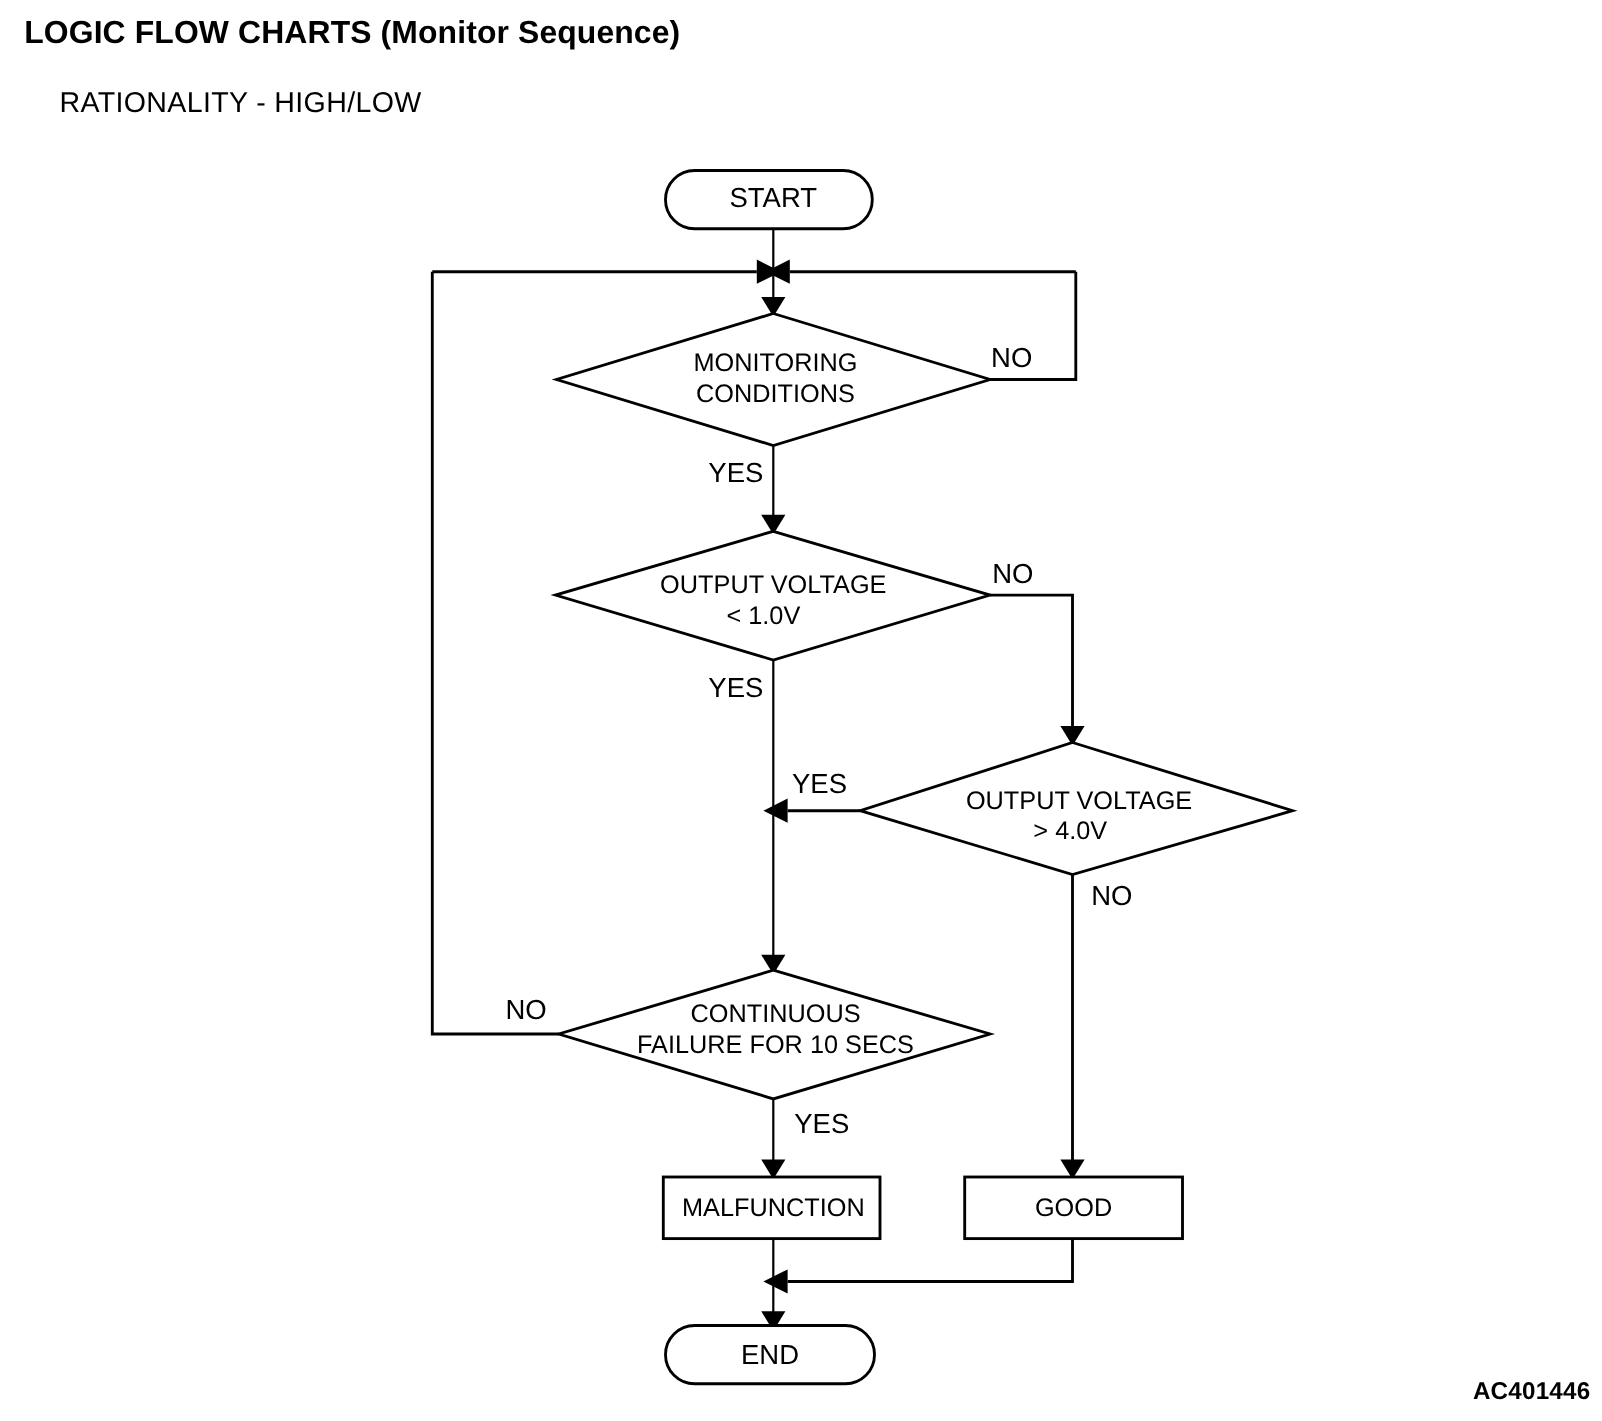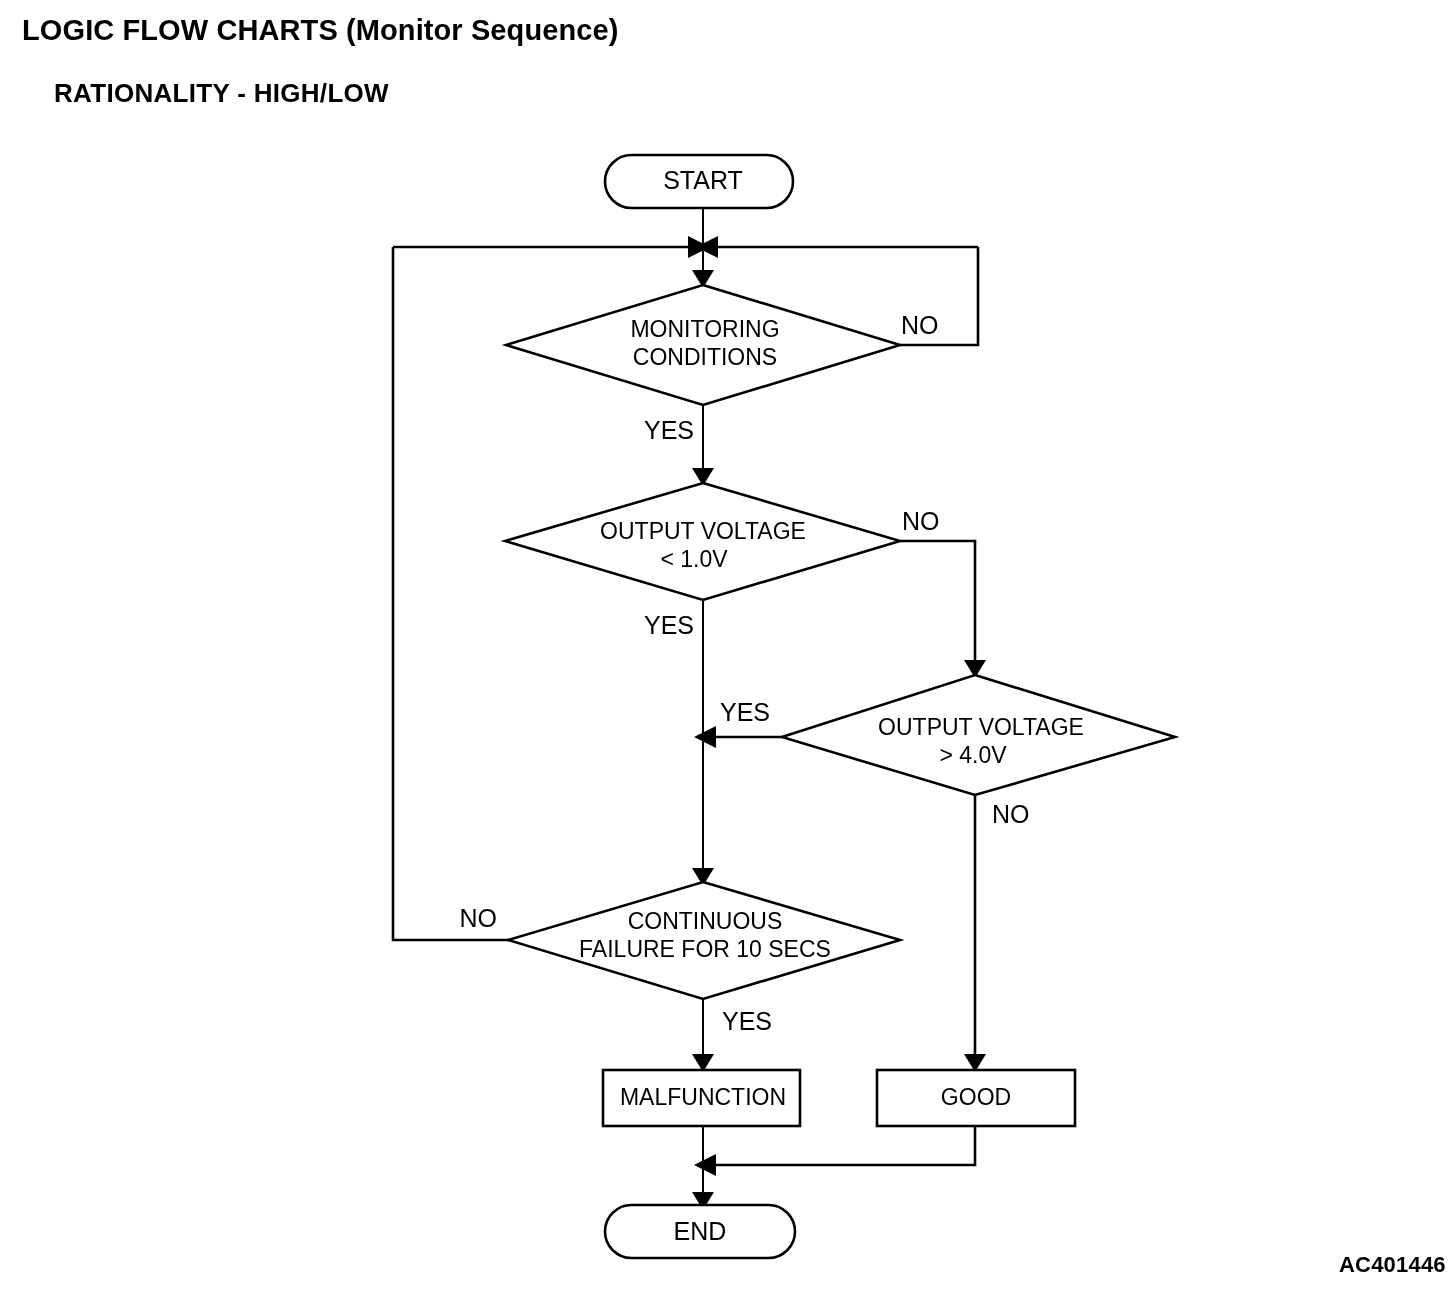--- a/index.html
+++ b/index.html
@@ -28,21 +28,21 @@
     font-size: 29px;
     font-weight: bold;
     letter-spacing: 0.1px;
     white-space: nowrap;
   }
   .title-sub {
     position: absolute;
     left: 54px;
     top: 78px;
     font-size: 26px;
-    font-weight: bold;
+    font-weight: normal;
     letter-spacing: 0.3px;
     white-space: nowrap;
   }
   .footer-code {
     position: absolute;
     left: 1339px;
     top: 1252px;
     font-size: 22px;
     font-weight: bold;
     letter-spacing: 0.2px;

